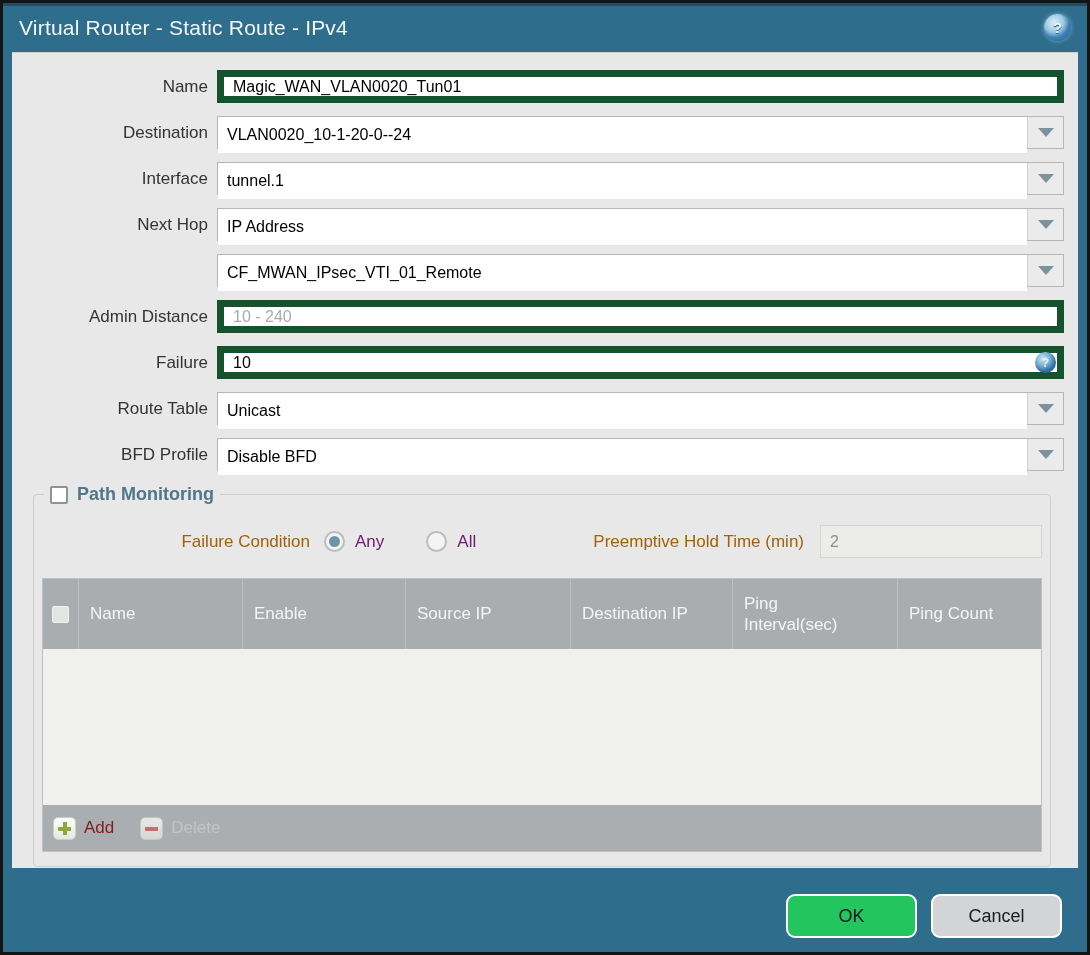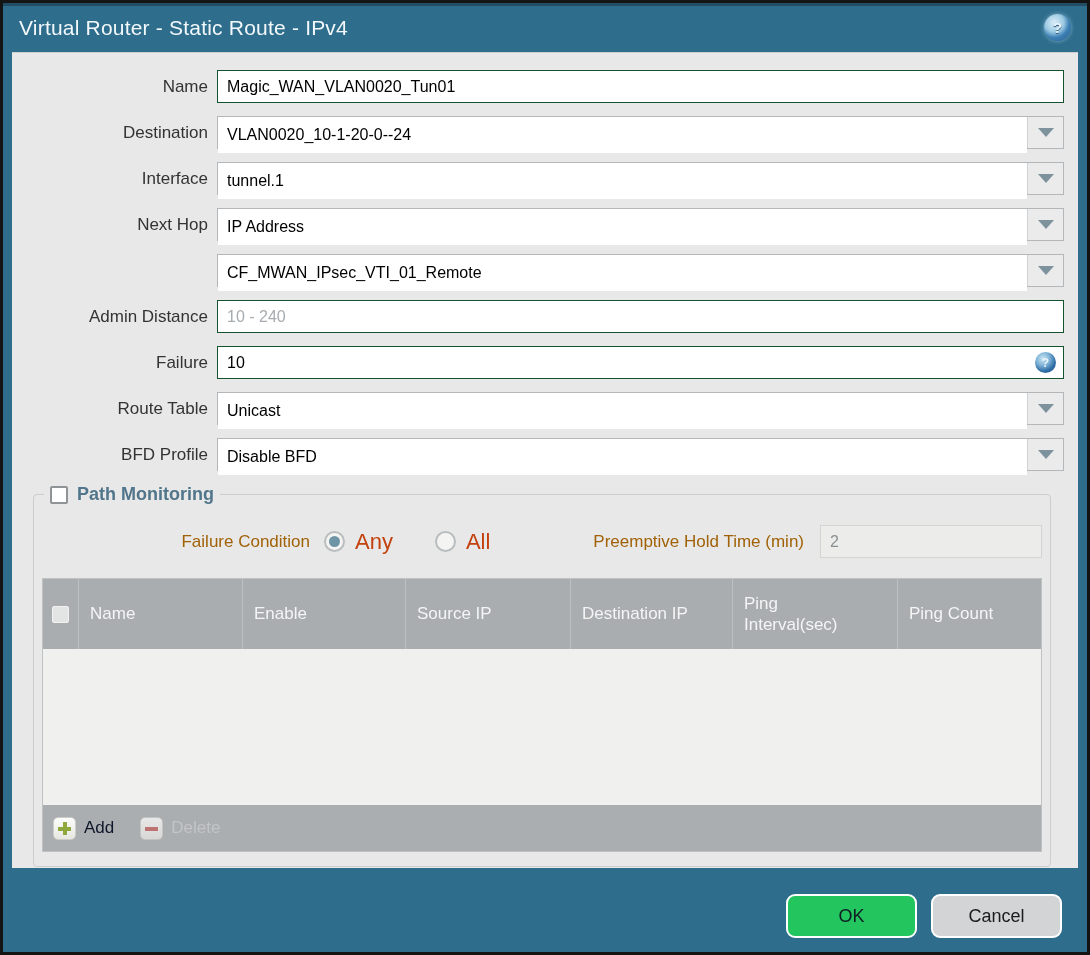--- a/index.html
+++ b/index.html
@@ -42,21 +42,21 @@
   .row {
     display:grid; grid-template-columns:196px 1fr; column-gap:9px;
     align-items:center; margin-bottom:13px; height:33px;
   }
   .row .lbl {
     text-align:right; font-size:17px; color:#333; white-space:nowrap;
   }
   .field { position:relative; height:33px; display:flex; }
   .input {
     flex:1; height:33px;
-    border:1px solid #14532d; background:#fff;
+    border:7px solid #14532d; background:#fff;
     font-family:"Liberation Sans", sans-serif;
     font-size:16px; color:#000; padding:0 9px;
     outline:none; min-width:0;
   }
   .input::placeholder { color:#a6acb1; }
   .combo {
     flex:1; display:flex; height:33px;
     border:1px solid #b3b7ba; background:#fff;
   }
   .combo .input { border:none; height:36px; }
@@ -100,21 +100,21 @@
   .fc-lbl { width:268px; text-align:right; margin-right:14px; }
   .radio-group { display:flex; align-items:center; }
   .radio-opt { display:flex; align-items:center; gap:10px; margin-right:42px; }
   .radio {
     width:21px; height:21px; border-radius:50%;
     background:#f4f4f3; border:2px solid #b9bdbf;
     display:flex; align-items:center; justify-content:center;
   }
   .radio .dot { width:11px; height:11px; border-radius:50%; background:transparent; }
   .radio.sel .dot { background:#6d95a6; }
-  .radio-opt .opt-lbl { color:#c2410c; font-size:22px; }
+  .radio-opt .opt-lbl { color:#701a75; font-size:17px; }
   .pm-hold { margin-left:auto; display:flex; align-items:center; gap:16px; }
   .input.disabled {
     background:#ececeb; border:1px solid #d4d4d3; color:#8a8f93;
   }
   .hold-input { width:222px; flex:none; }
   
   .pm-table { margin:0; border:1px solid #bfc2c3; }
   .thead {
     display:grid;
     grid-template-columns:35px 164px 163px 165px 162px 165px 1fr;
@@ -137,21 +137,21 @@
   .mini-ic {
     width:23px; height:23px; border-radius:5px;
     background:linear-gradient(#fcfcfa,#e7e7e2);
     border:1px solid #cccdc8;
     position:relative;
   }
   .mini-ic i { position:absolute; background:#8fa83e; }
   .mini-ic .h { left:4px; right:4px; top:9px; height:4px; }
   .mini-ic .v { top:4px; bottom:4px; left:9px; width:4px; }
   .mini-ic.minus i { background:#c2605c; }
-  .tbl-btn .bl { font-size:17px; color:#0f172a; }
+  .tbl-btn .bl { font-size:17px; color:#7f1d1d; }
   .tbl-btn.disabled { cursor:default; }
   .tbl-btn.disabled .bl { color:#c2c5c6; }
   .tbl-btn.disabled .mini-ic { opacity:0.75; }
   
   .dlg-footer {
     position:absolute; right:25px; bottom:14px;
     display:flex; gap:14px;
   }
   .btn {
     width:131px; height:44px;

